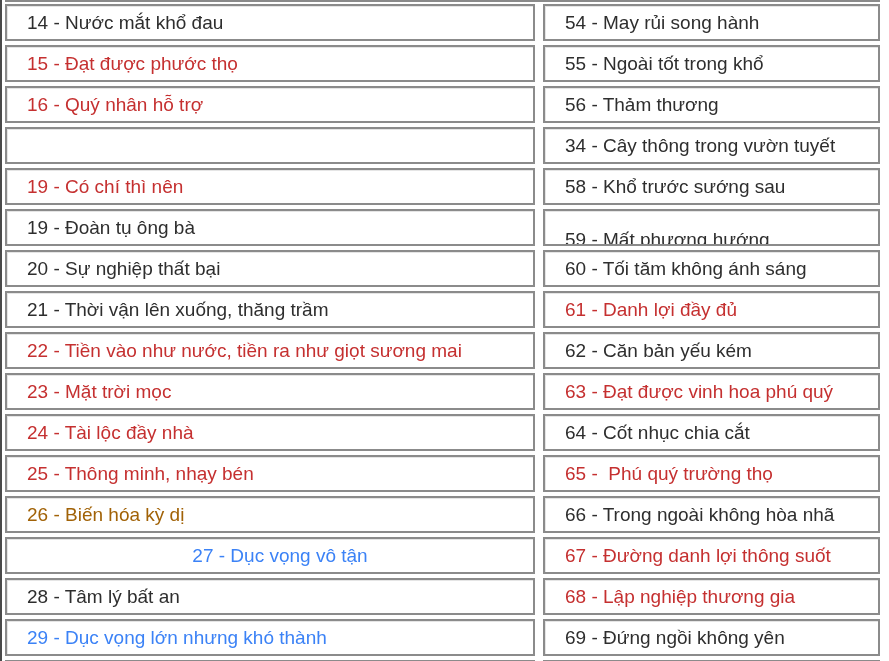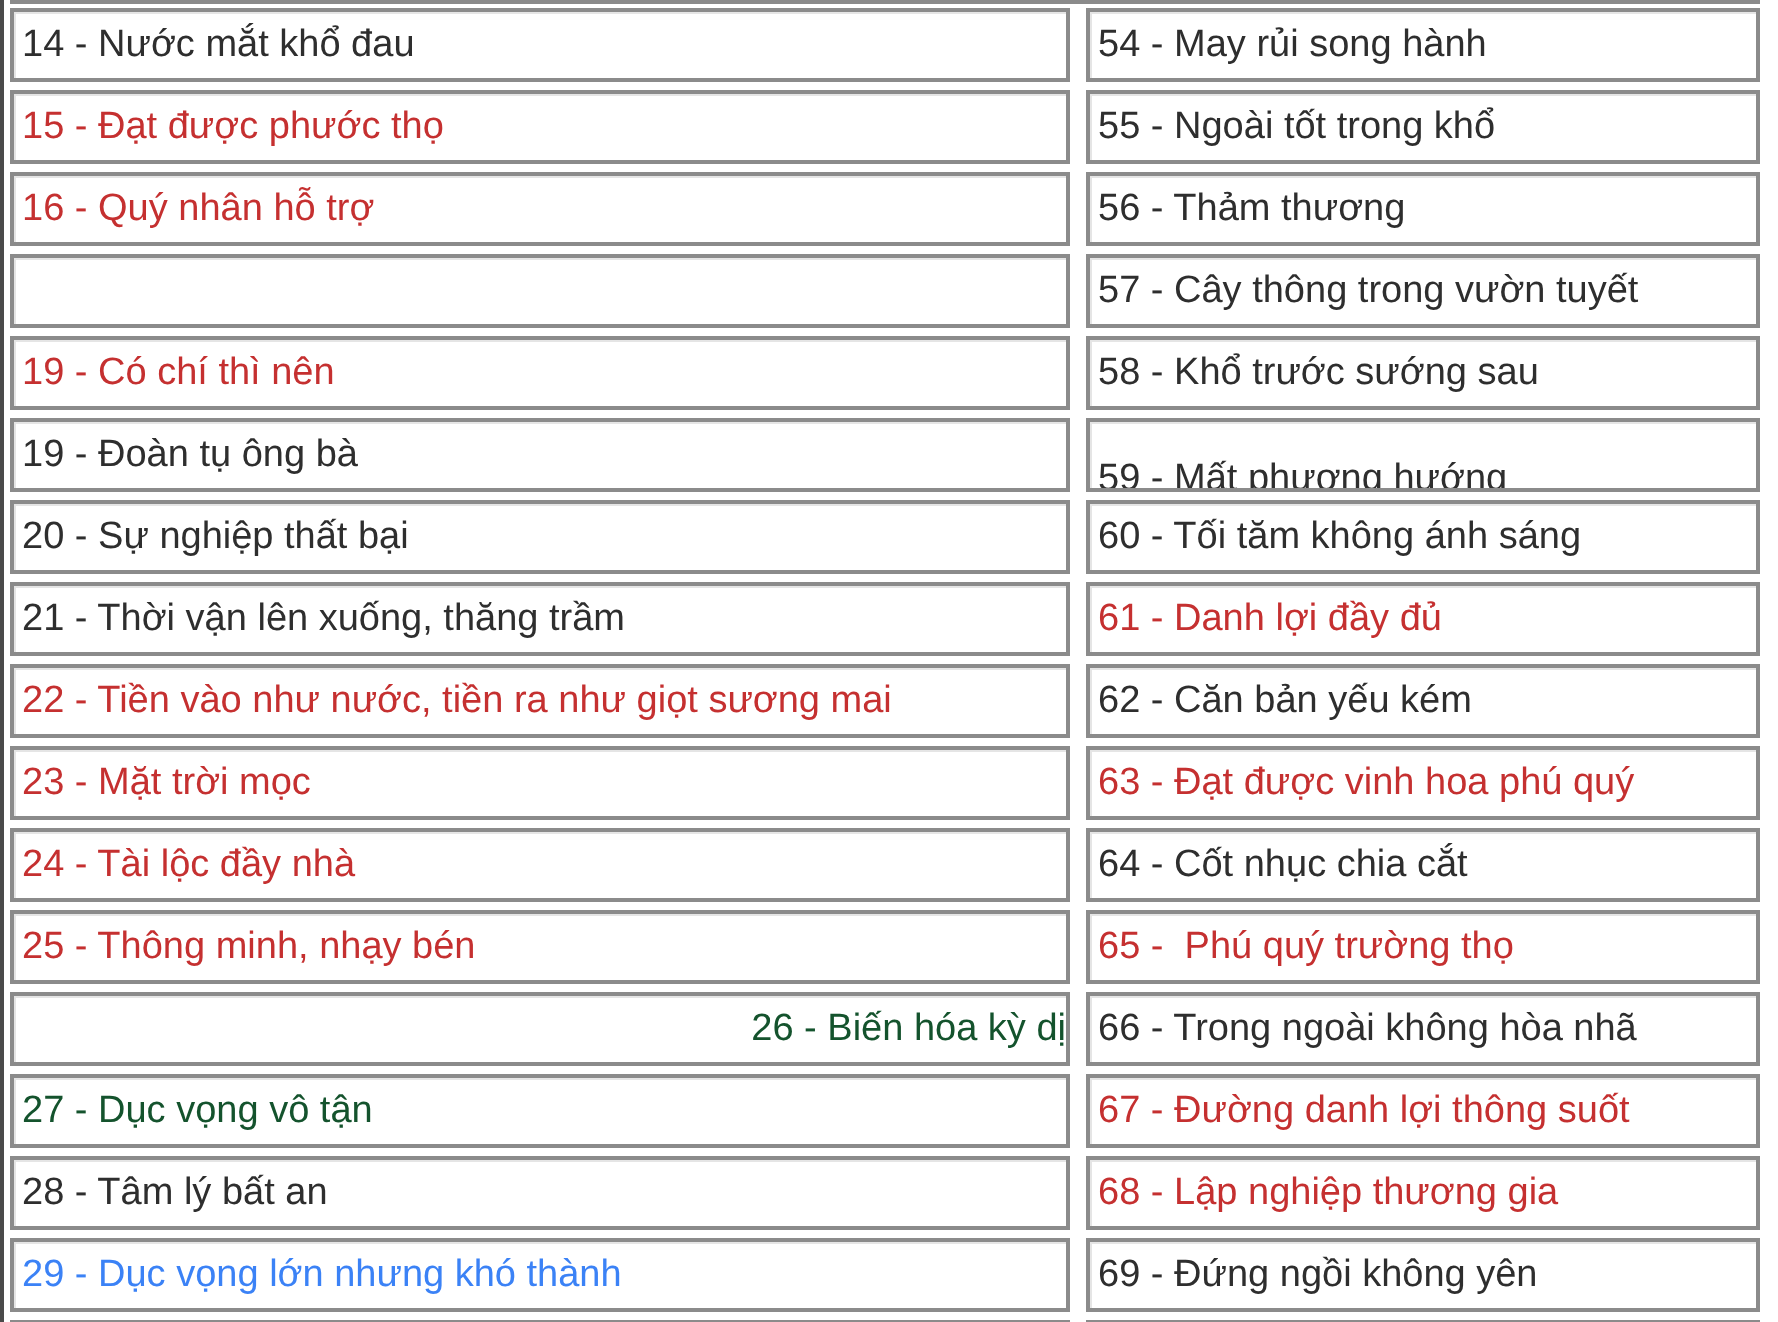--- a/index.html
+++ b/index.html
@@ -45,21 +45,21 @@
   .cell {
     box-sizing: border-box;
     height: 37px;
     background: #ffffff;
     border: 2px solid #8b8b8b;
     box-shadow: inset 1px 1px 0 rgba(0,0,0,0.10), 1px 1px 0 rgba(255,255,255,0.7);
     overflow: hidden;
   }
   .label {
     display: block;
-    padding-left: 4px;
+    padding-left: 20px;
     font-size: 19px;
     line-height: 33px;
     white-space: pre;
     color: #2e2e2e;
   }
 </style>
 </head>
 <body>
 
 <div class="page">
@@ -81,21 +81,21 @@
       <div class="cell">
     <span class="label" style="color: rgb(197, 48, 48);">16 - Quý nhân hỗ trợ</span>
   </div>
       <div class="cell">
     <span class="label" style="color: rgb(46, 46, 46);">56 - Thảm thương</span>
   </div>
       <div class="cell">
     <span class="label" style="color: rgb(46, 46, 46); margin-top: 40px;">17 - Vượt qua mọi khó khăn</span>
   </div>
       <div class="cell">
-    <span class="label" style="color: rgb(46, 46, 46);">57 - Cây thông trong vườn tuyết</span>
+    <span class="label" style="color: rgb(46, 46, 46);">34 - Cây thông trong vườn tuyết</span>
   </div>
       <div class="cell">
     <span class="label" style="color: rgb(197, 48, 48);">19 - Có chí thì nên</span>
   </div>
       <div class="cell">
     <span class="label" style="color: rgb(46, 46, 46);">58 - Khổ trước sướng sau</span>
   </div>
       <div class="cell">
     <span class="label" style="color: rgb(46, 46, 46);">19 - Đoàn tụ ông bà</span>
   </div>
@@ -132,27 +132,27 @@
       <div class="cell">
     <span class="label" style="color: rgb(46, 46, 46);">64 - Cốt nhục chia cắt</span>
   </div>
       <div class="cell">
     <span class="label" style="color: rgb(197, 48, 48);">25 - Thông minh, nhạy bén</span>
   </div>
       <div class="cell">
     <span class="label" style="color: rgb(197, 48, 48);">65 -  Phú quý trường thọ</span>
   </div>
       <div class="cell">
-    <span class="label" style="color: #14532d; text-align: right;">26 - Biến hóa kỳ dị</span>
+    <span class="label" style="color: #a16207;">26 - Biến hóa kỳ dị</span>
   </div>
       <div class="cell">
     <span class="label" style="color: rgb(46, 46, 46);">66 - Trong ngoài không hòa nhã</span>
   </div>
       <div class="cell">
-    <span class="label" style="color: #14532d;">27 - Dục vọng vô tận</span>
+    <span class="label" style="color: #3b82f6; text-align: center;">27 - Dục vọng vô tận</span>
   </div>
       <div class="cell">
     <span class="label" style="color: rgb(197, 48, 48);">67 - Đường danh lợi thông suốt</span>
   </div>
       <div class="cell">
     <span class="label" style="color: rgb(46, 46, 46);">28 - Tâm lý bất an</span>
   </div>
       <div class="cell">
     <span class="label" style="color: rgb(197, 48, 48);">68 - Lập nghiệp thương gia</span>
   </div>

